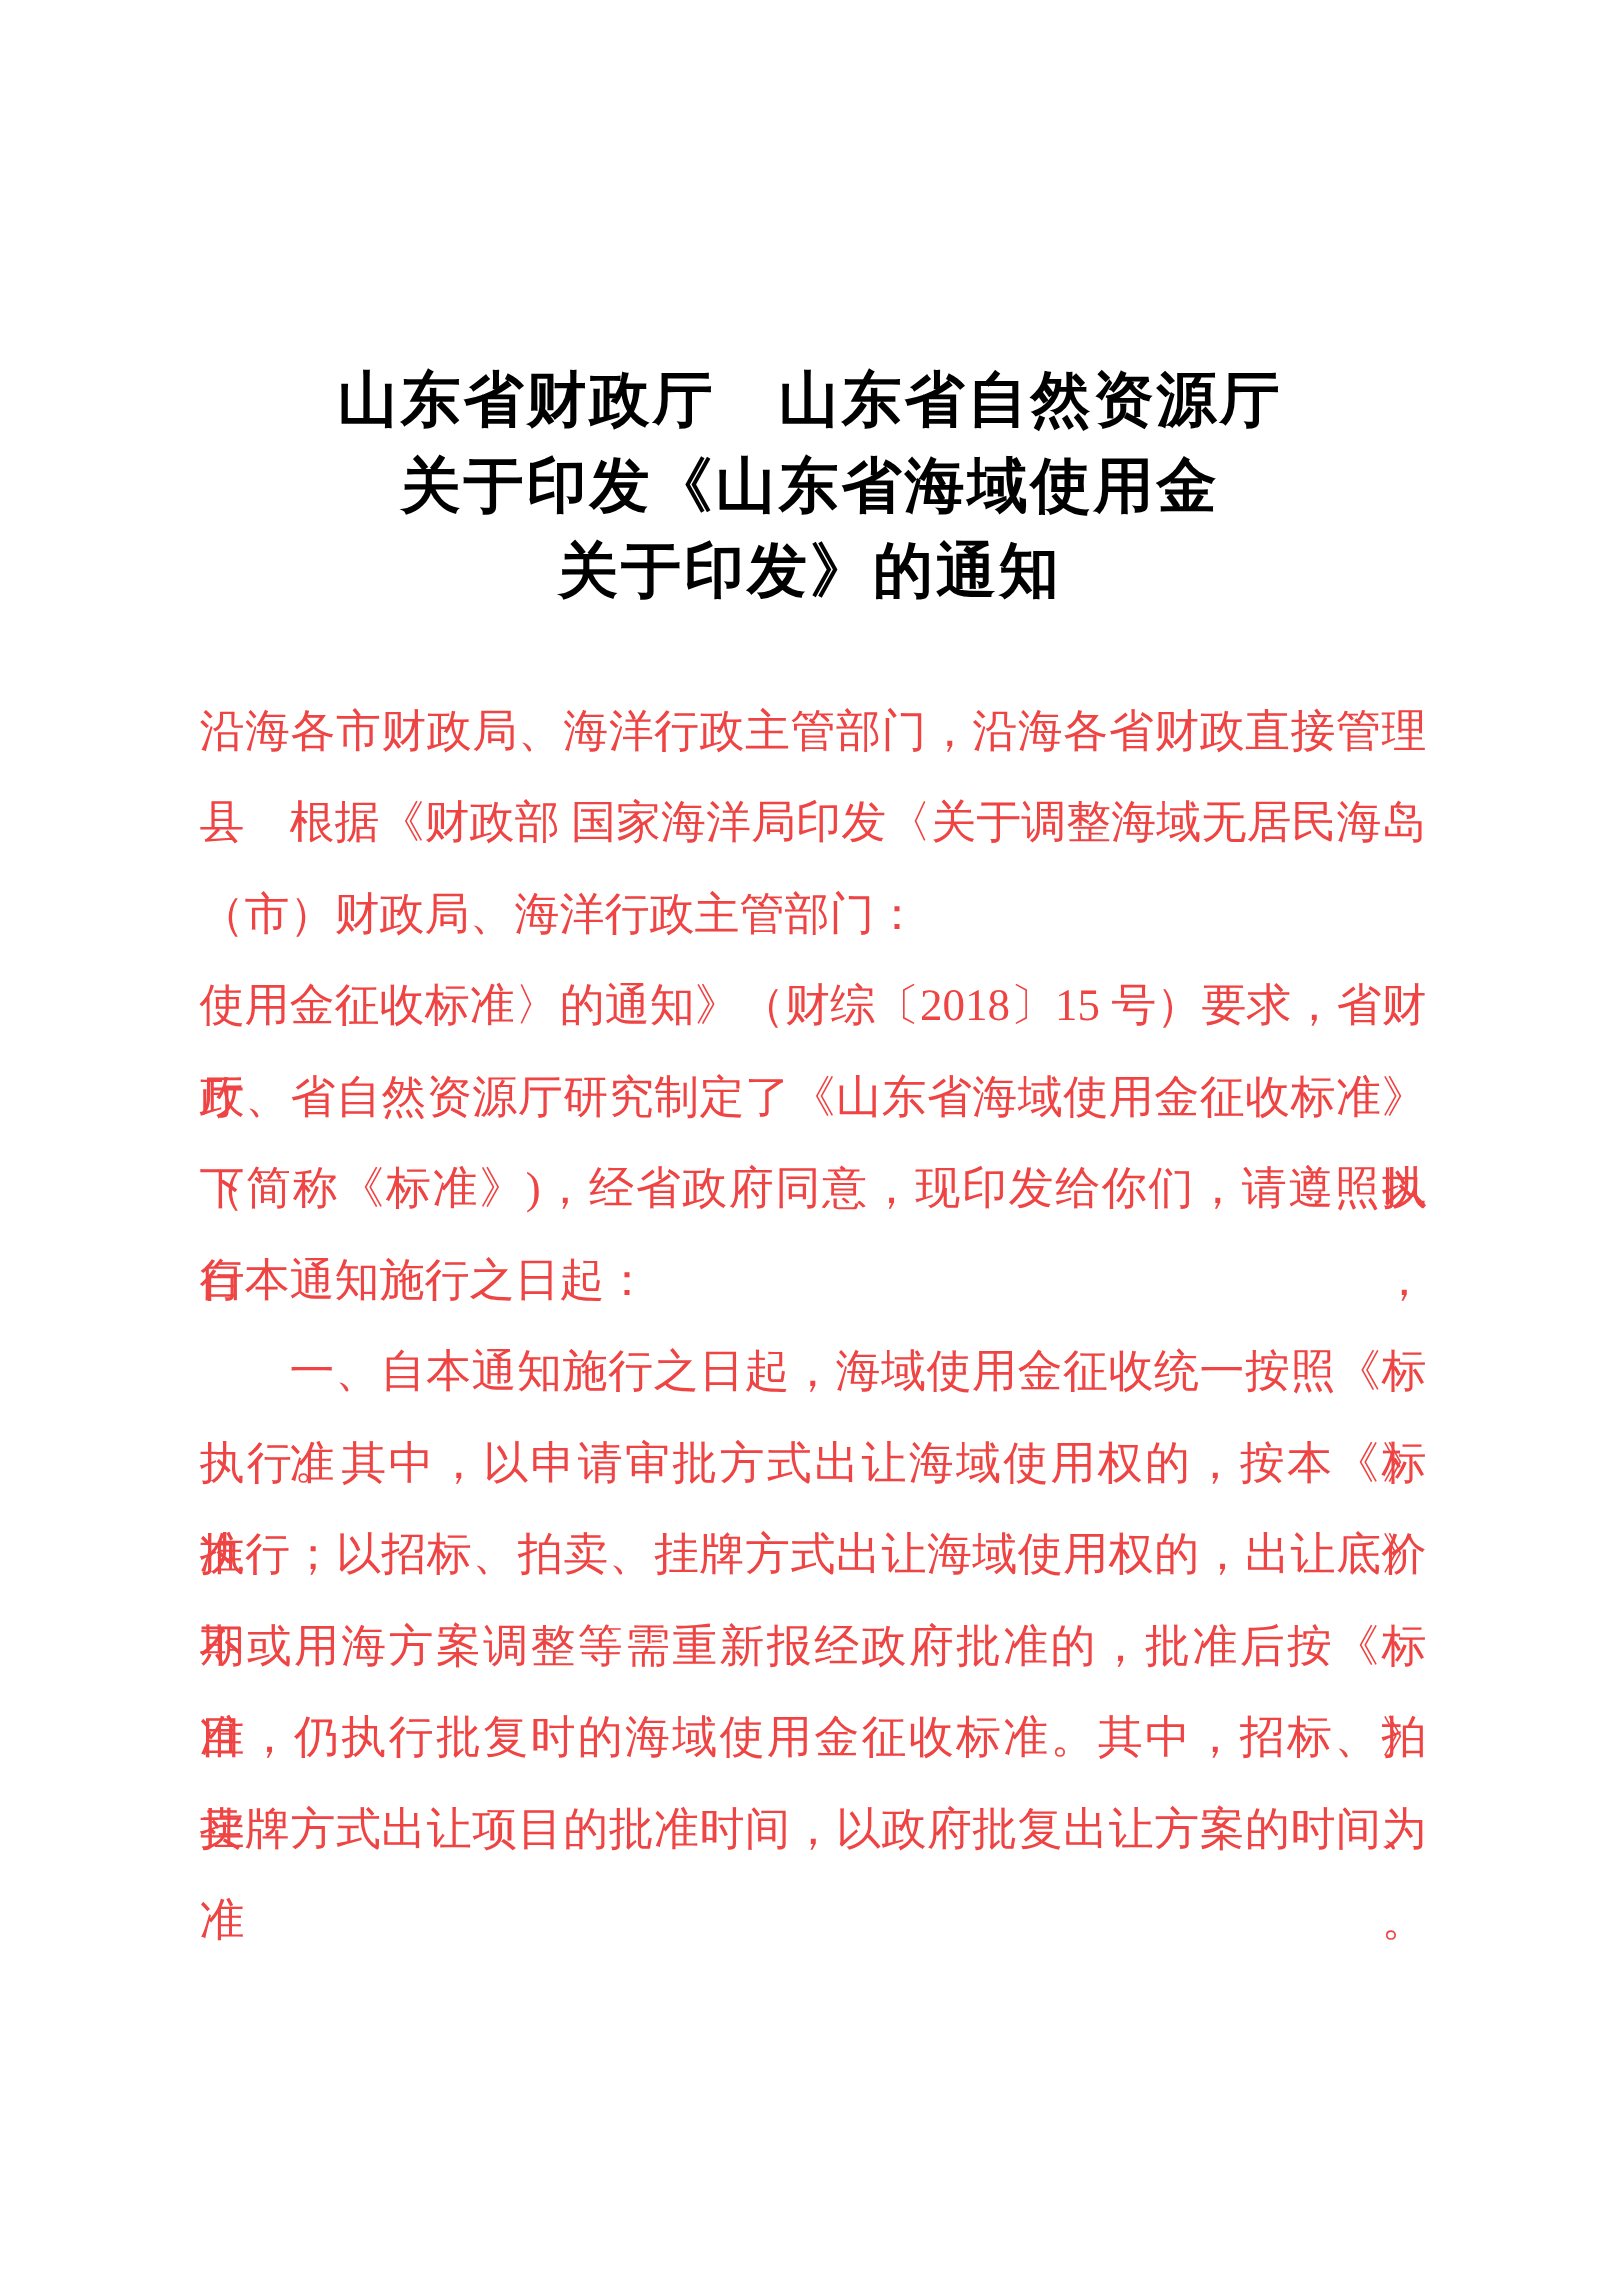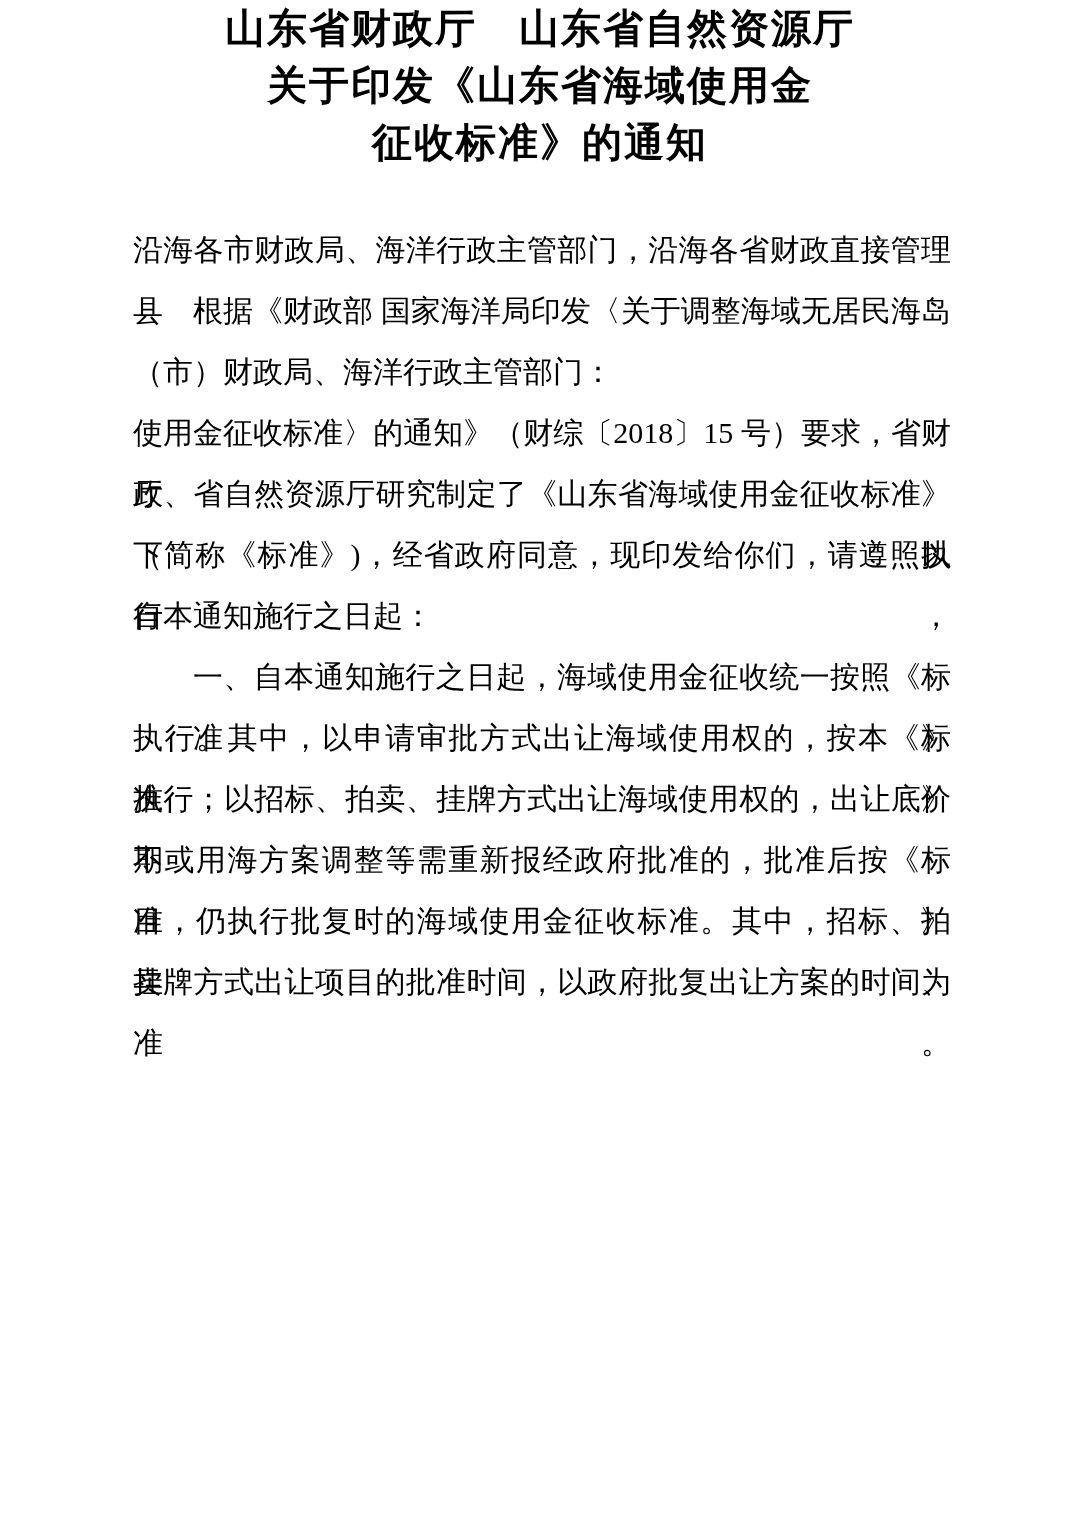--- a/index.html
+++ b/index.html
@@ -10,36 +10,37 @@
   .page {
     position: relative;
     width: 1080px;
     height: 1526px;
     background: #ffffff;
     overflow: hidden;
     font-family: "Liberation Serif", "DejaVu Serif", serif;
     color: #111111;
   }
   .doc-title {
+    padding-top: 238px;
     text-align: center;
     font-weight: 700;
     font-size: 40px;
     line-height: 57px;
     letter-spacing: 2px;
     color: #000000;
   }
   .title-line {
     white-space: nowrap;
   }
   .doc-body {
     margin: 48px auto 0 133px;
     width: 818px;
     font-size: 30px;
     line-height: 61px;
-    color: #000000;
+    color: #ef4444;
   }
   .body-line {
     width: 818px;
     height: 61px;
     white-space: nowrap;
     text-align: left;
   }
   .body-line.justify {
     white-space: normal;
     text-align: justify;
@@ -50,21 +51,21 @@
     padding-left: 60px;
   }
 </style>
 </head>
 <body>
 
 <div class="page">
   <div class="doc-title">
       <div class="title-line">山东省财政厅　山东省自然资源厅</div>
       <div class="title-line">关于印发《山东省海域使用金</div>
-      <div class="title-line">征收标准》的通知</div>
+      <div class="title-line">关于印发》的通知</div>
     </div>
   <div class="doc-body">
       <div class="body-line justify">沿海各市财政局、海洋行政主管部门，沿海各省财政直接管理县</div>
       <div class="body-line indent justify">根据《财政部 国家海洋局印发〈关于调整海域无居民海岛</div>
       <div class="body-line">（市）财政局、海洋行政主管部门：</div>
       <div class="body-line justify">使用金征收标准〉的通知》（财综〔2018〕15 号）要求，省财政</div>
       <div class="body-line justify">厅、省自然资源厅研究制定了《山东省海域使用金征收标准》（以</div>
       <div class="body-line justify">下简称《标准》)，经省政府同意，现印发给你们，请遵照执行，</div>
       <div class="body-line">自本通知施行之日起：</div>
       <div class="body-line indent justify">一、自本通知施行之日起，海域使用金征收统一按照《标准》</div>

